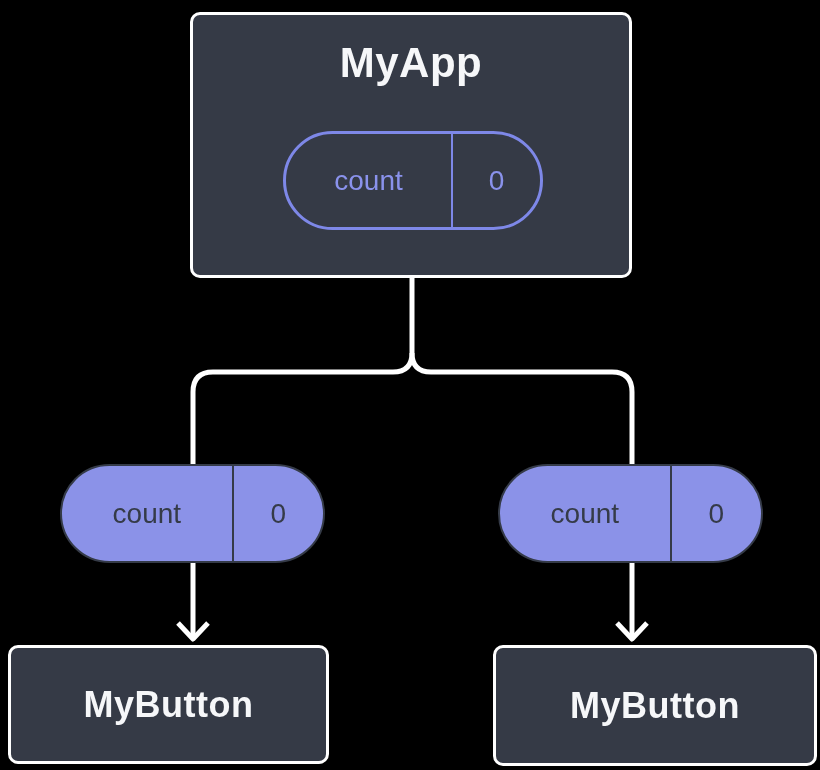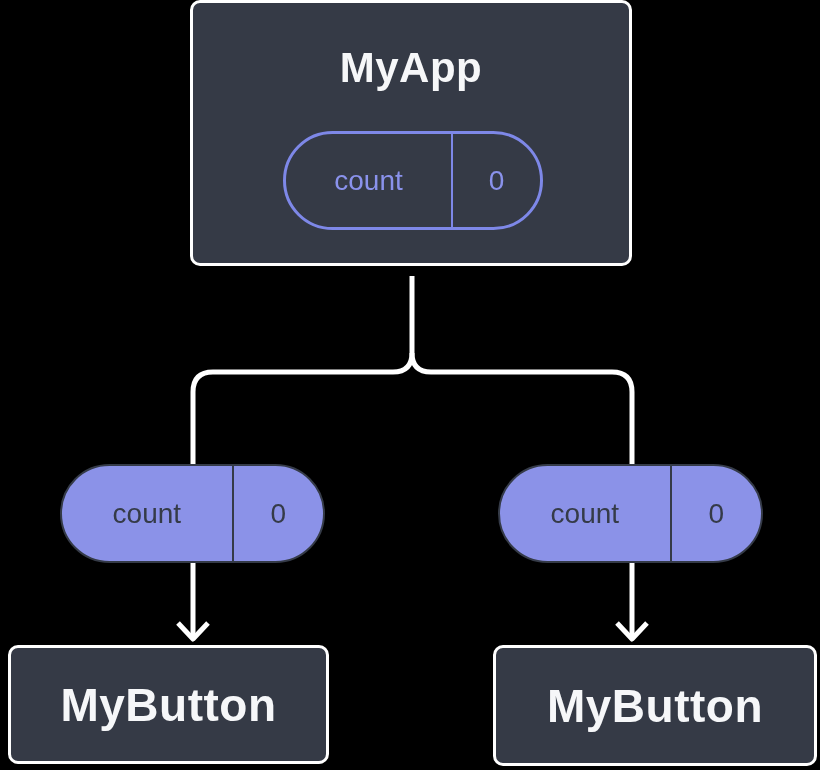--- a/index.html
+++ b/index.html
@@ -32,34 +32,34 @@
   }
   .node{
     position:absolute;z-index:2;
     background:var(--slate);
     border:3px solid var(--border-white);
     border-radius:10px;
     box-sizing:border-box;
     display:flex;flex-direction:column;align-items:center;
   }
   .node-root{
-    left:190px;top:0;width:442px;height:266px;
-    padding-top:42px;
+    left:190px;top:12px;width:442px;height:266px;
+    padding-top:25px;
   }
   .node-title{
     color:var(--text-white);
     font-size:42px;font-weight:600;
     letter-spacing:0.5px;
     line-height:46px;
   }
   .node-leaf{
     justify-content:center;
   }
   .node-leaf .node-title{
-    font-size:46px;
+    font-size:36px;
   }
   .leaf-left{left:8px;top:645px;width:321px;height:119px;}
   .leaf-right{left:493px;top:645px;width:324px;height:121px;}
   .pill{
     position:absolute;z-index:3;
     box-sizing:border-box;
     display:flex;align-items:stretch;
     border-radius:50px;
     font-size:28px;
     overflow:hidden;

